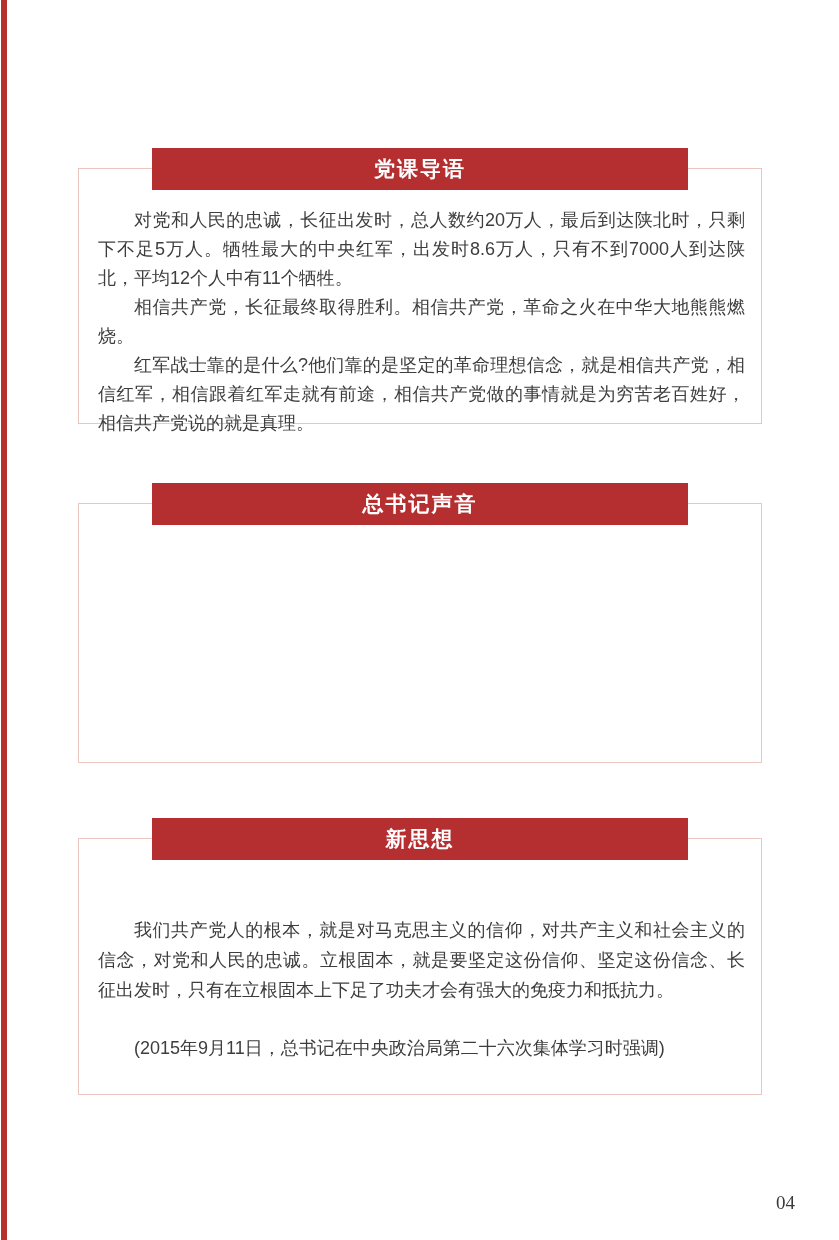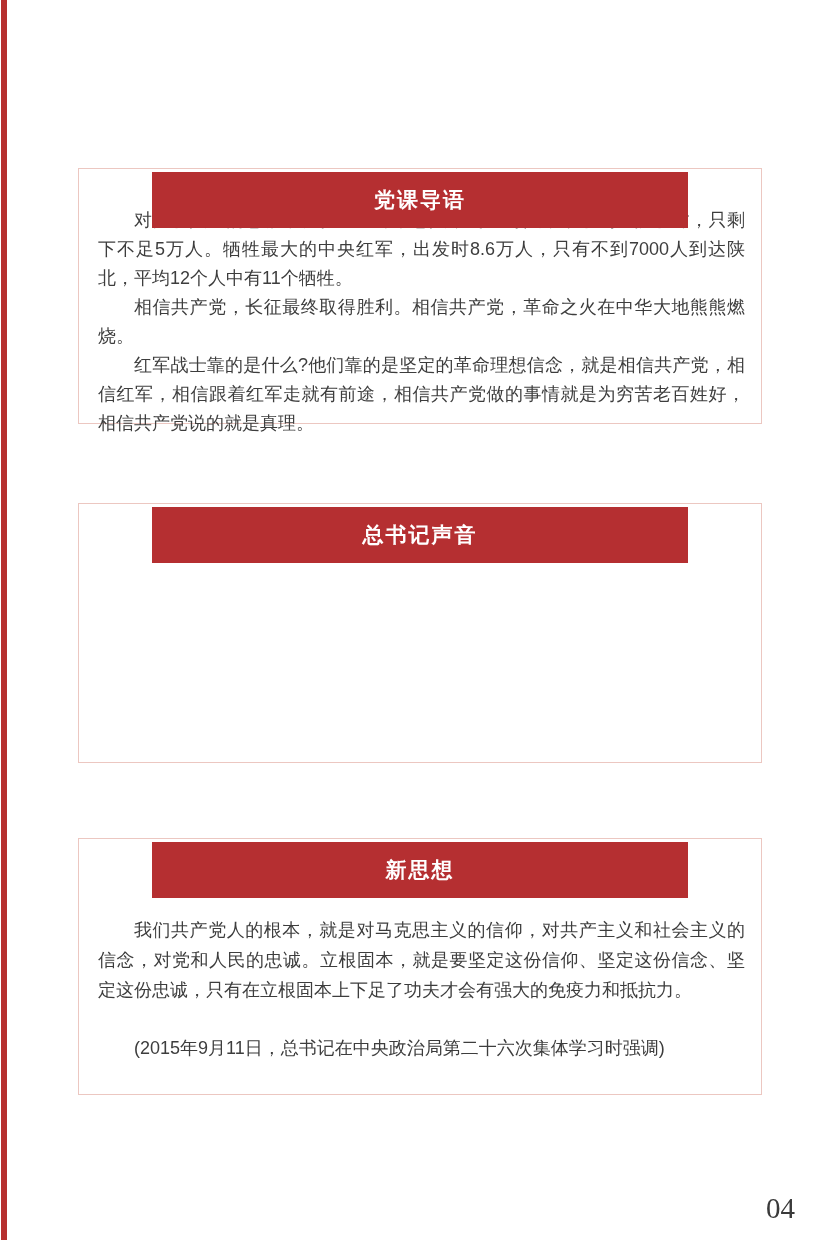--- a/index.html
+++ b/index.html
@@ -18,23 +18,23 @@
     position:absolute; left:78px; width:684px;
     border:1px solid #ecc7c1;
     background:#ffffff;
   }
   .box-1 { top:168px; height:256px; }
   .box-2 { top:503px; height:260px; }
   .box-3 { top:838px; height:257px; }
   .banner {
     position:absolute; left:50%; top:-21px;
     transform:translateX(-50%);
-    width:536px; height:56px;
+    width:536px; height:42px;
     background:#b52f31;
-    display:flex; align-items:center; justify-content:center;margin-top:24px;
+    display:flex; align-items:center; justify-content:center;
   }
   .banner-title {
     color:#ffffff;
     font-size:21px;
     font-weight:bold;
     letter-spacing:2px;
     white-space:nowrap;
   }
   .content { padding:37px 16px 0 19px; }
   .box-2 .content { padding-top:68px; }
@@ -54,21 +54,21 @@
     font-size:17px;
     line-height:20px;
     color:#6e6e6e;
     text-align:right;
     font-weight:400;
   }
   .page-number {
     position:absolute;
     top:1192px; right:44px;
     font-family:"Liberation Serif","DejaVu Serif",serif;
-    font-size:29px;
+    font-size:19px;
     color:#3a3a3a;
   }
 </style>
 </head>
 <body>
 
 <div class="accent-bar"></div>
 
 <section class="box box-1">
   <div class="banner">
@@ -85,18 +85,18 @@
   <div class="banner">
     <span class="banner-title">总书记声音</span>
   </div>
 </section>
 
 <section class="box box-3">
   <div class="banner">
     <span class="banner-title">新思想</span>
   </div>
   <div class="content">
-    <p>我们共产党人的根本，就是对马克思主义的信仰，对共产主义和社会主义的信念，对党和人民的忠诚。立根固本，就是要坚定这份信仰、坚定这份信念、坚定这份忠诚，只有在立根固本上下足了功夫才会有强大的免疫力和抵抗力。</p>
+    <p>我们共产党人的根本，就是对马克思主义的信仰，对共产主义和社会主义的信念，对党和人民的忠诚。立根固本，就是要坚定这份信仰、坚定这份信念、长征出发时，只有在立根固本上下足了功夫才会有强大的免疫力和抵抗力。</p>
     <p class="attribution">(2015年9月11日，总书记在中央政治局第二十六次集体学习时强调)</p>
   </div>
 </section>
 
 <div class="page-number">04</div>
 
 </body></html>

